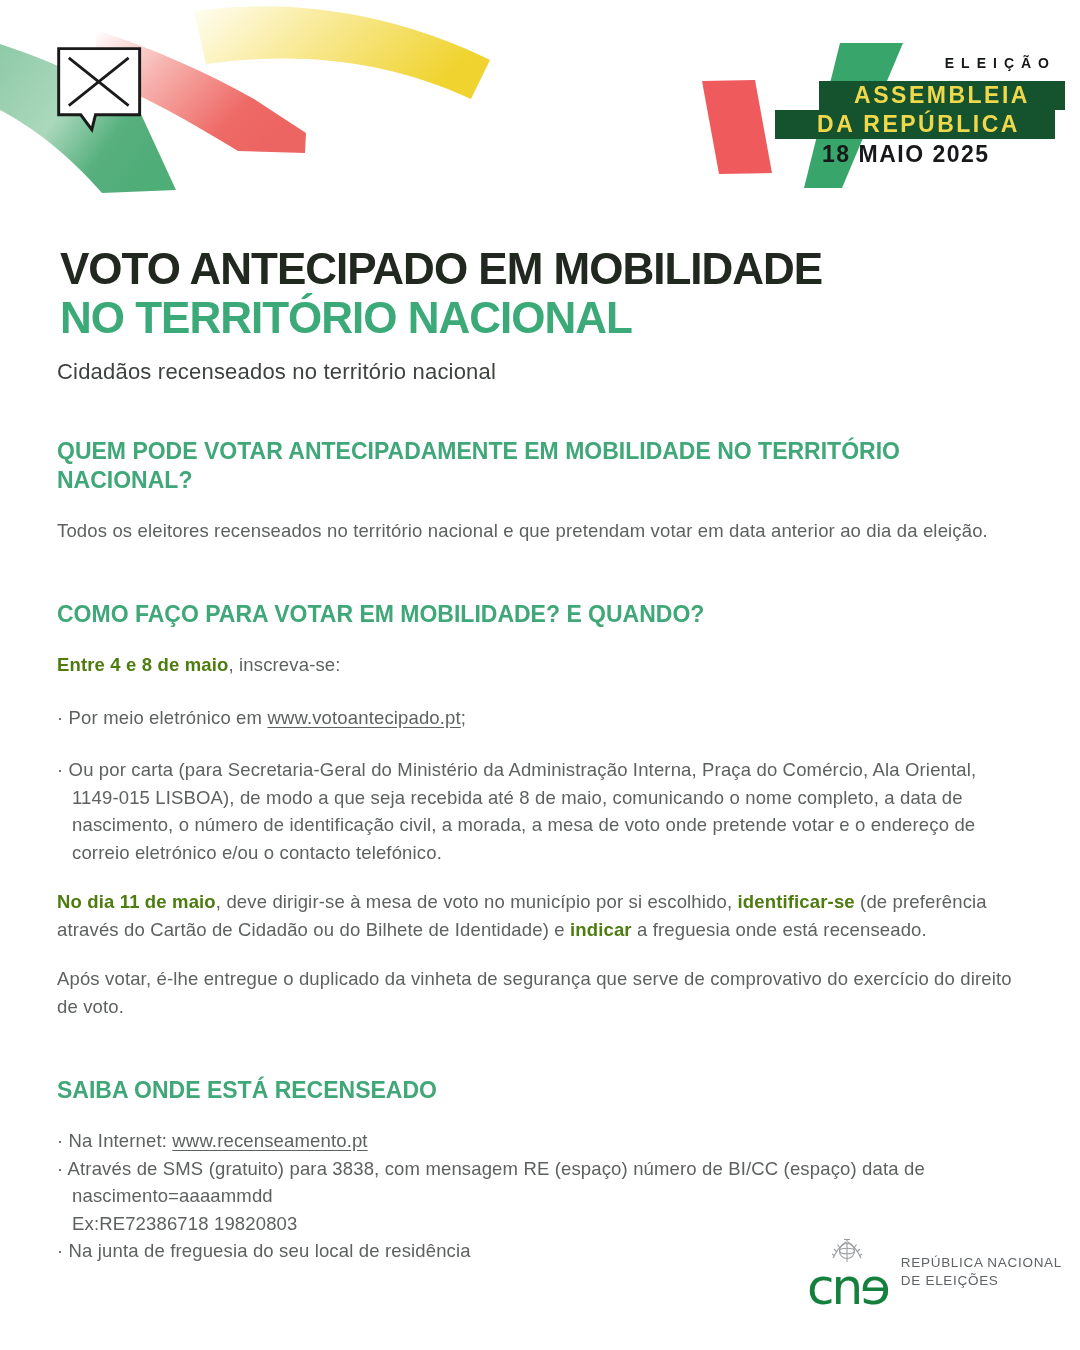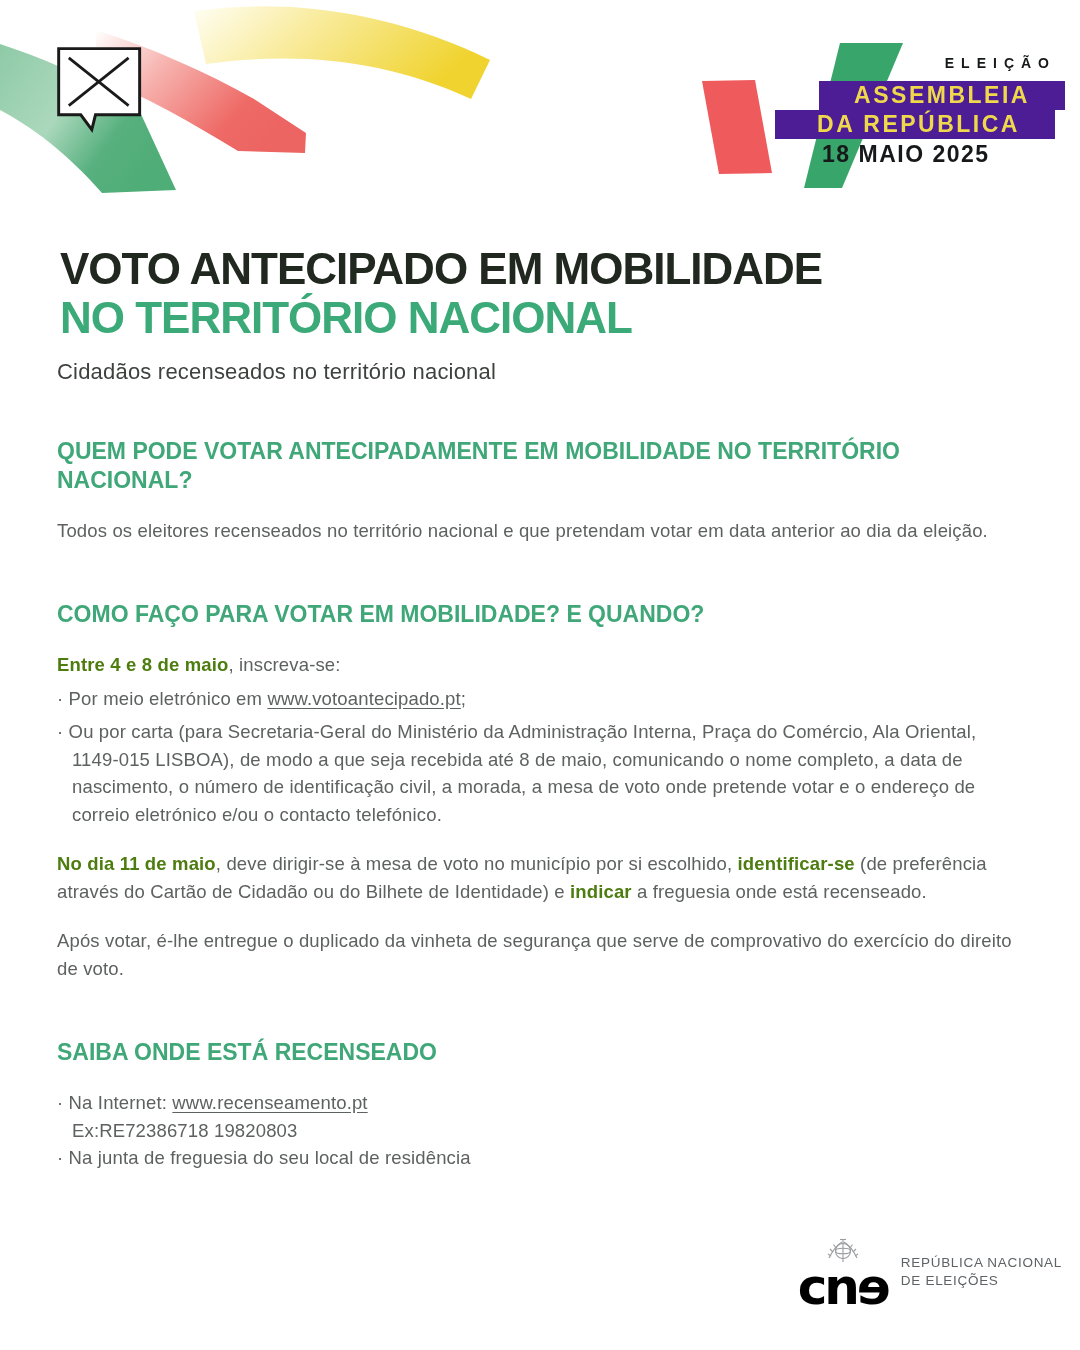--- a/index.html
+++ b/index.html
@@ -11,21 +11,21 @@
   
   .ribbons{position:absolute;left:0;top:0;width:520px;height:215px;}
   .ballot{position:absolute;left:55px;top:44px;width:92px;height:92px;}
   .election-logo{position:absolute;left:698px;top:30px;width:372px;height:168px;}
   .election-logo svg{position:absolute;left:0;top:0;width:100%;height:100%;}
   .eyebrow{
     position:absolute;right:14px;top:25px;
     font-size:14px;font-weight:bold;letter-spacing:7px;color:#16181a;white-space:nowrap;
   }
   .band{
-    position:absolute;background:#4c1d95;color:#f0d84c;
+    position:absolute;background:#14532d;color:#f0d84c;
     font-weight:bold;font-size:23px;letter-spacing:2.5px;
     display:flex;align-items:center;justify-content:center;white-space:nowrap;
   }
   .band1{left:121px;top:51px;width:246px;height:29px;}
   .band2{left:77px;top:80px;width:273px;height:29px;padding-left:7px;}
   .date-line{
     position:absolute;left:124px;top:111px;
     font-size:23px;font-weight:bold;letter-spacing:1.5px;color:#16181a;white-space:nowrap;
   }
   
@@ -44,33 +44,33 @@
   .section-heading{
     margin:56px 0 18px 0;
     font-size:23px;line-height:1.26;font-weight:bold;letter-spacing:0;
     color:#3fa778;max-width:990px;
   }
   .section-heading.tall{margin-top:52px;}
   p.body{
     margin:22px 0 0 0;font-size:18.5px;line-height:27.5px;color:#5d615f;letter-spacing:.15px;
   }
   p.body:first-of-type{margin-top:0;}
-  p.tightgap{margin-top:6px;}
+  p.tightgap{margin-top:25px;}
   p.tight{margin-top:0;}
   .hang{padding-left:15px;text-indent:-15px;}
   .indent{padding-left:15px;}
   .b{font-weight:bold;color:#4d7c0f;}
   .u{text-decoration:underline;text-underline-offset:3px;}
   
   .footer{position:absolute;right:18px;bottom:43px;display:flex;align-items:center;gap:13px;}
   .cne-block{display:flex;flex-direction:column;align-items:center;}
   .crest{width:44px;height:30px;margin-bottom:1px;}
   .cne-mark{
-    font-family:"DejaVu Sans",sans-serif;font-weight:bold;
-    font-size:50px;line-height:40px;letter-spacing:-3px;color:#000000;
+    font-family:"DejaVu Sans",sans-serif;font-weight:normal;
+    font-size:50px;line-height:40px;letter-spacing:-3px;color:#15803d;
   }
   .org-name{
     font-size:13.5px;line-height:18px;color:#5f6366;letter-spacing:.7px;font-weight:normal;
   }
 </style>
 </head>
 <body>
 
 <svg class="ribbons" viewBox="0 0 520 215" aria-hidden="true">
   <defs>
@@ -127,20 +127,21 @@
 
   <h2 class="section-heading">COMO FAÇO PARA VOTAR EM MOBILIDADE? E QUANDO?</h2>
   <p class="body"><span class="b">Entre 4 e 8 de maio</span><span>, inscreva-se:</span></p>
   <p class="body tightgap hang"><span>· Por meio eletrónico em </span><span class="u">www.votoantecipado.pt</span><span>;</span></p>
   <p class="body tightgap hang"><span>· Ou por carta (para Secretaria-Geral do Ministério da Administração Interna, Praça do Comércio, Ala Oriental, 1149-015 LISBOA), de modo a que seja recebida até 8 de maio, comunicando o nome completo, a data de nascimento, o número de identificação civil, a morada, a mesa de voto onde pretende votar e o endereço de correio eletrónico e/ou o contacto telefónico.</span></p>
   <p class="body"><span class="b">No dia 11 de maio</span><span>, deve dirigir-se à mesa de voto no município por si escolhido, </span><span class="b">identificar-se</span><span> (de preferência através do Cartão de Cidadão ou do Bilhete de Identidade) e </span><span class="b">indicar</span><span> a freguesia onde está recenseado.</span></p>
   <p class="body"><span>Após votar, é-lhe entregue o duplicado da vinheta de segurança que serve de comprovativo do exercício do direito de voto.</span></p>
 
   <h2 class="section-heading">SAIBA ONDE ESTÁ RECENSEADO</h2>
   <p class="body hang"><span>· Na Internet: </span><span class="u">www.recenseamento.pt</span></p>
+  <p class="body tight hang"><span>· Através de SMS (gratuito) para 3838, com mensagem RE (espaço) número de BI/CC (espaço) data de nascimento=aaaammdd</span></p>
   <p class="body tight indent"><span>Ex:RE72386718 19820803</span></p>
   <p class="body tight hang"><span>· Na junta de freguesia do seu local de residência</span></p>
 
 </div>
 
 <div class="footer">
   <div class="cne-block">
     <svg class="crest" viewBox="0 0 44 30" aria-hidden="true">
       <g stroke="#9a9da0" fill="none" stroke-width="1.1">
         <circle cx="22" cy="15" r="7.5"></circle>

